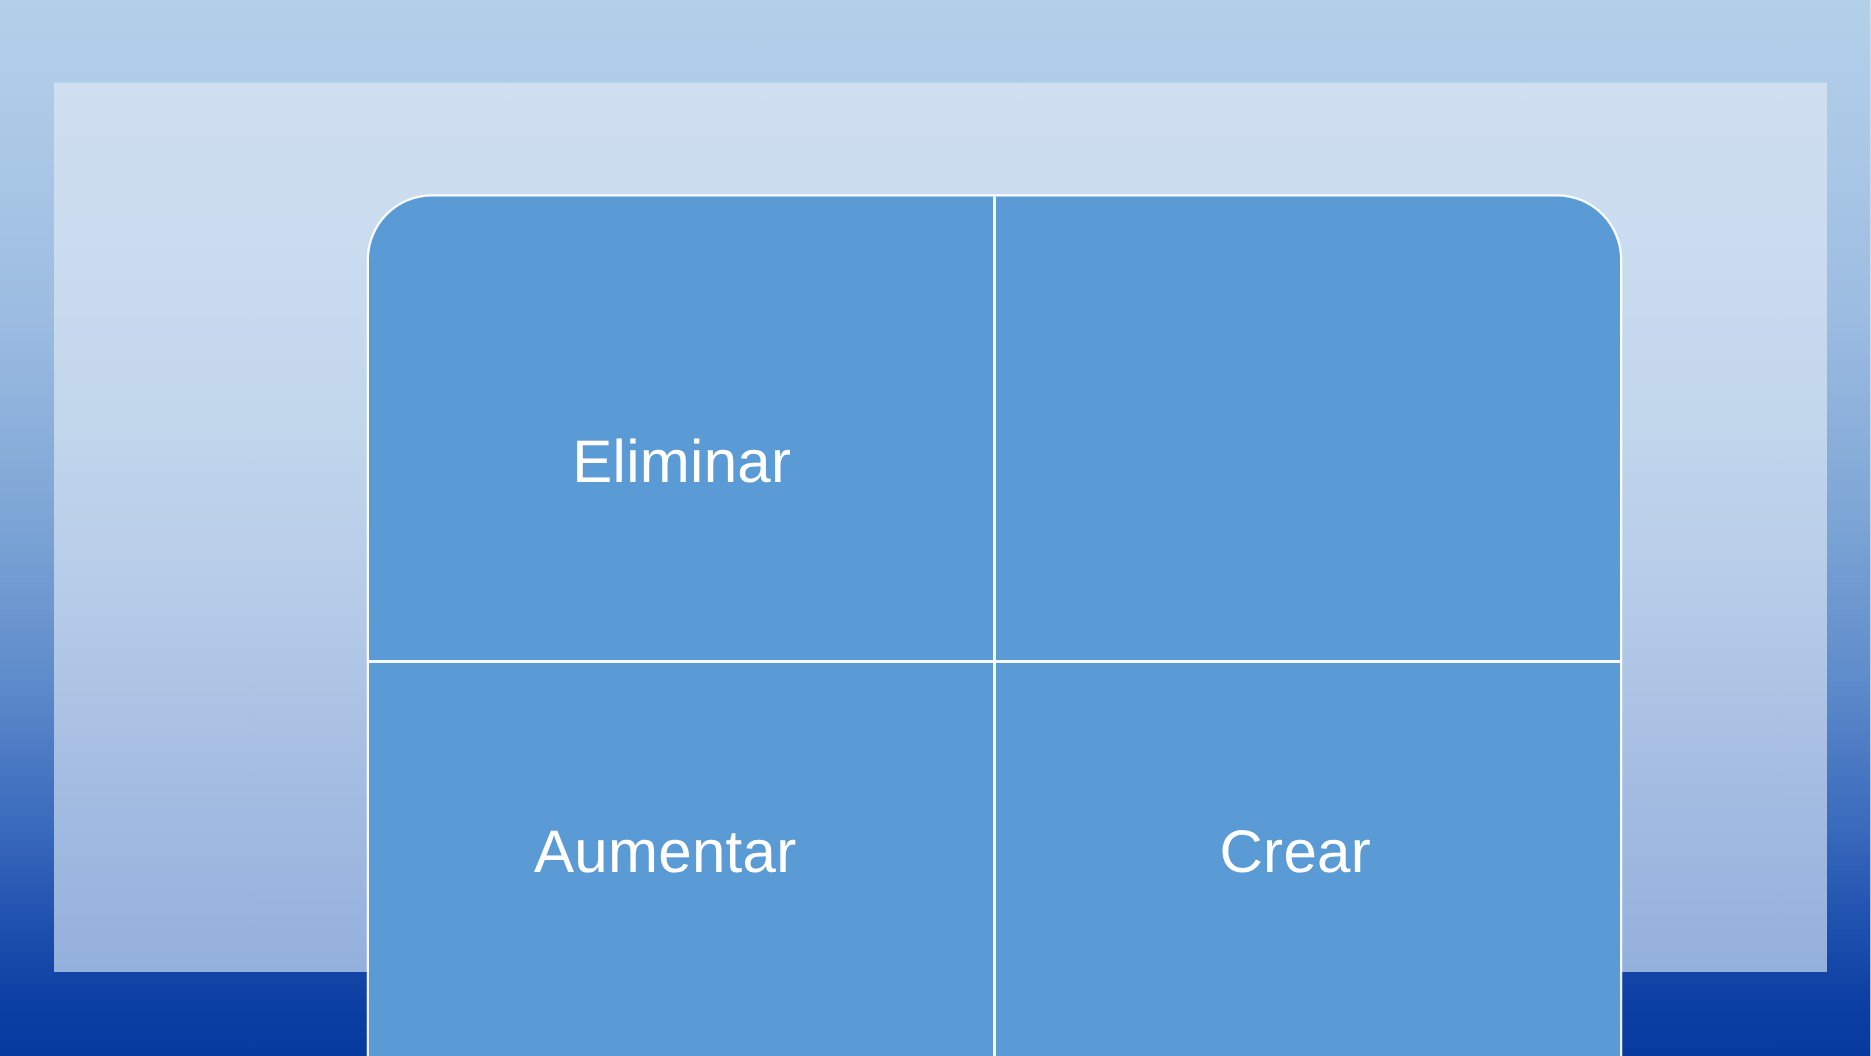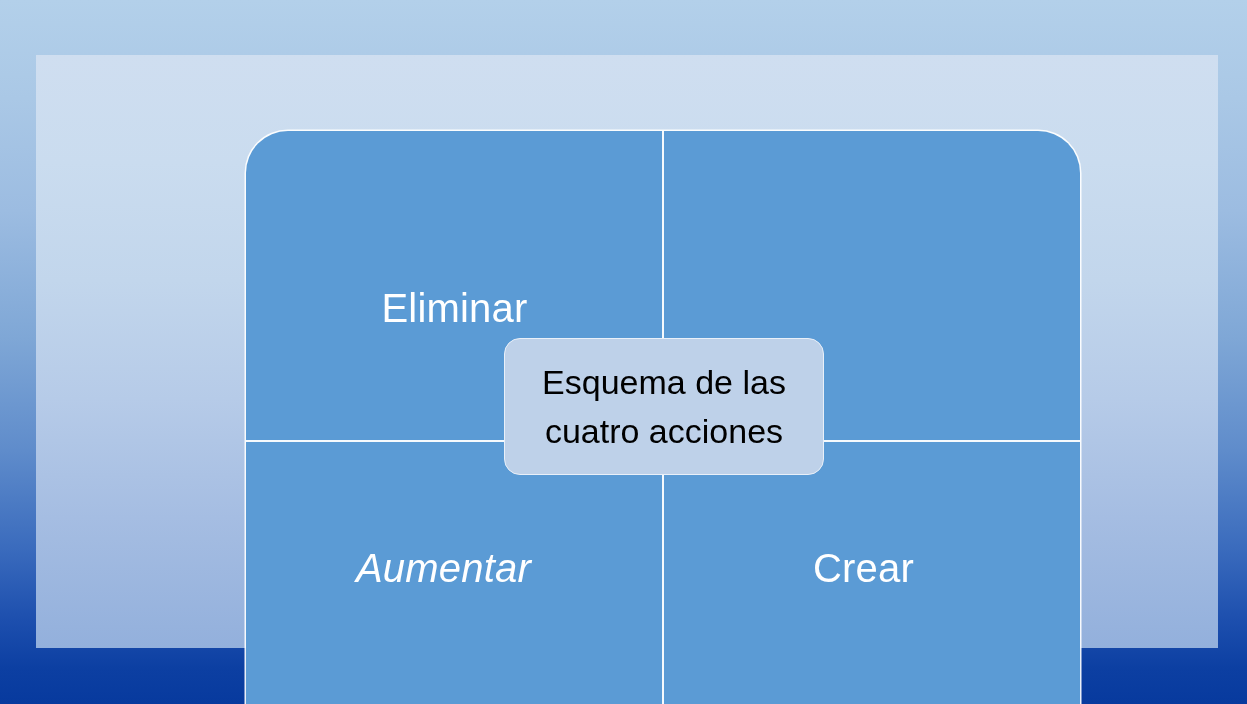--- a/index.html
+++ b/index.html
@@ -77,21 +77,21 @@
   }
 
   .quad-eliminar { left: 0;   top: 0;   }
   .quad-reducir  { left: 50%; top: 0;   }
   .quad-aumentar { left: 0;   top: 50%; }
   .quad-crear    { left: 50%; top: 50%; }
 
   
   .quad-eliminar .quad-label { transform: translate(0px, 22px); }
   .quad-reducir  .quad-label { transform: translate(-8px, 22px); }
-  .quad-aumentar .quad-label { transform: translate(-11px, -27px); font-style: italic; }
+  .quad-aumentar .quad-label { transform: translate(-11px, -27px); }
   .quad-crear    .quad-label { transform: translate(-8px, -27px); }
 
   
   .divider-v {
     position: absolute;
     left: 50%;
     top: 0;
     width: 2px;
     height: 100%;
     margin-left: -1px;
@@ -153,20 +153,16 @@
 
       <div class="quad quad-crear">
         <span class="quad-label">Crear</span>
       </div>
 
       <div class="divider-v"></div>
       <div class="divider-h"></div>
 
     </div>
 
-    <div class="center-box">
-      <span class="center-line">Esquema de las</span>
-      <span class="center-line">cuatro acciones</span>
-    </div>
 
   </div>
 
 </div>
 
 </body></html>

